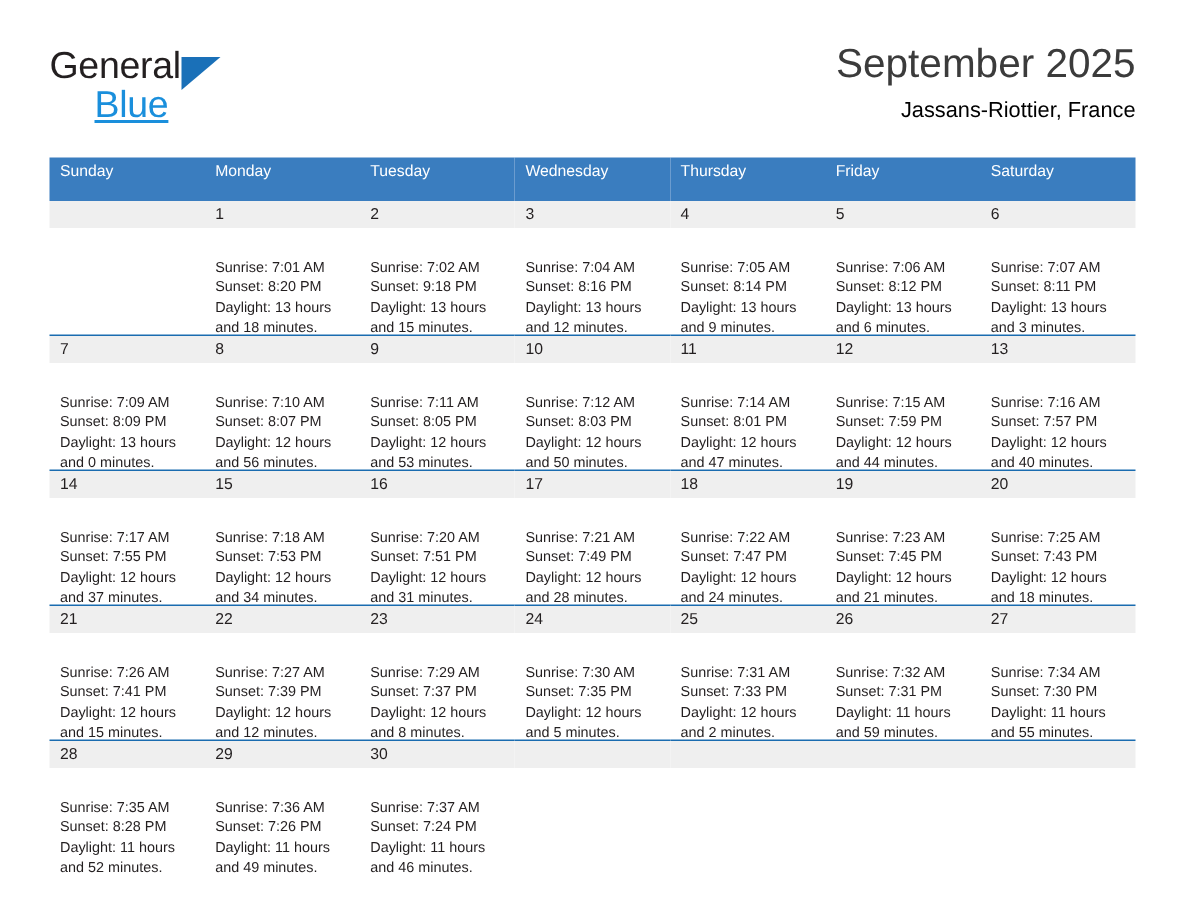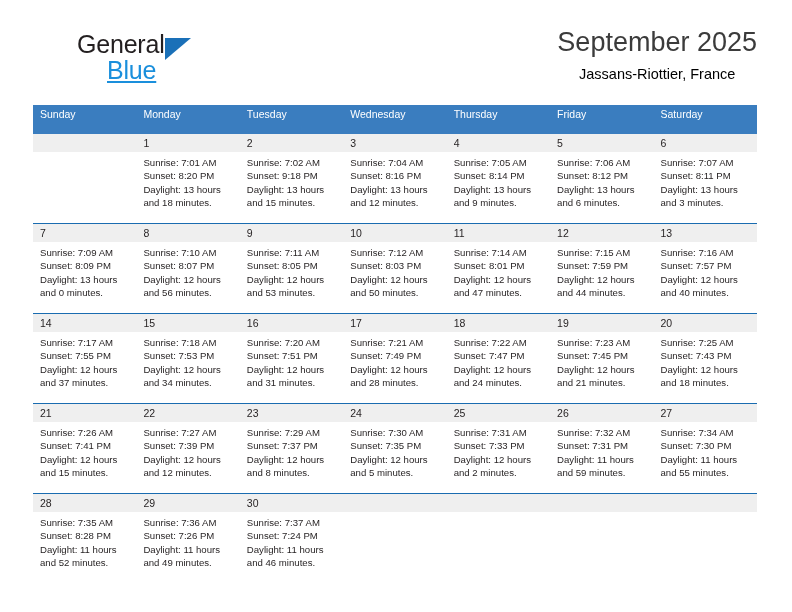--- a/index.html
+++ b/index.html
@@ -31,21 +31,20 @@
     right: 35px;
     height: 64px;
   }
 
   .brand {
     position: absolute;
     left: 0;
     top: 0;
     width: 230px;
     height: 58px;
-    margin-left: 44px;
   }
   .brand-general {
     position: absolute;
     left: 0;
     top: 2px;
     font-size: 25px;
     line-height: 28px;
     color: #231f20;
     letter-spacing: -0.2px;
     font-weight: 400;
@@ -68,21 +67,21 @@
     color: #1a8fdc;
     letter-spacing: -0.2px;
     font-weight: 400;
     text-decoration: underline;
   }
 
   .title-block {
     position: absolute;
     right: 0;
     top: -2px;
-    text-align: center;
+    text-align: right;
   }
   .cal-title {
     font-size: 27px;
     line-height: 33px;
     color: #3b3b3b;
     font-weight: 400;
     white-space: nowrap;
   }
   .cal-subtitle {
     margin-top: 6px;
@@ -144,21 +143,21 @@
     box-sizing: border-box;
     font-size: 10.5px;
     line-height: 14px;
     color: #231f20;
   }
   .cell.empty .daynum-band {
     background: #efefef;
   }
 
   .cell-body {
-    padding: 4px 6px 0 7px;
+    padding: 20px 6px 0 7px;
     font-size: 9.6px;
     line-height: 13.4px;
     color: #231f20;
   }
   .cell-body div {
     white-space: nowrap;
   }
 </style>
 </head>
 <body>

